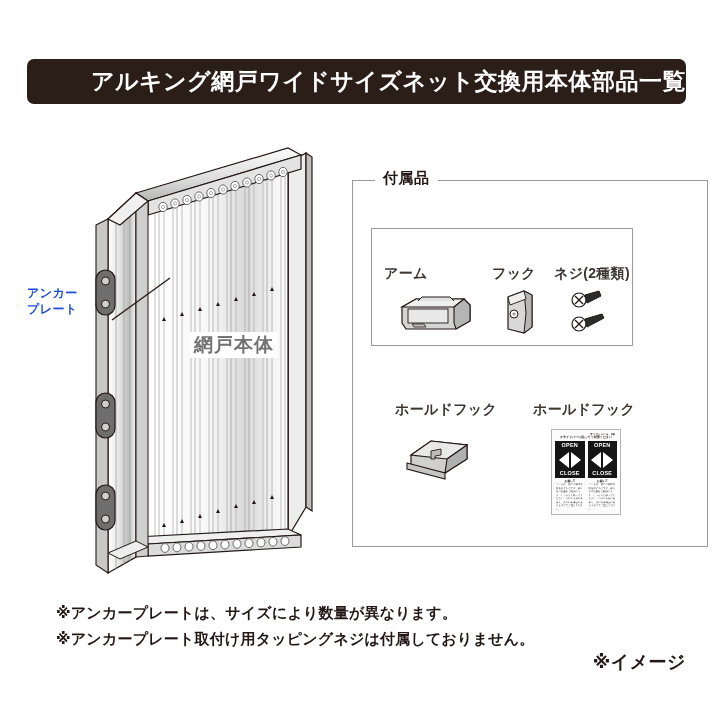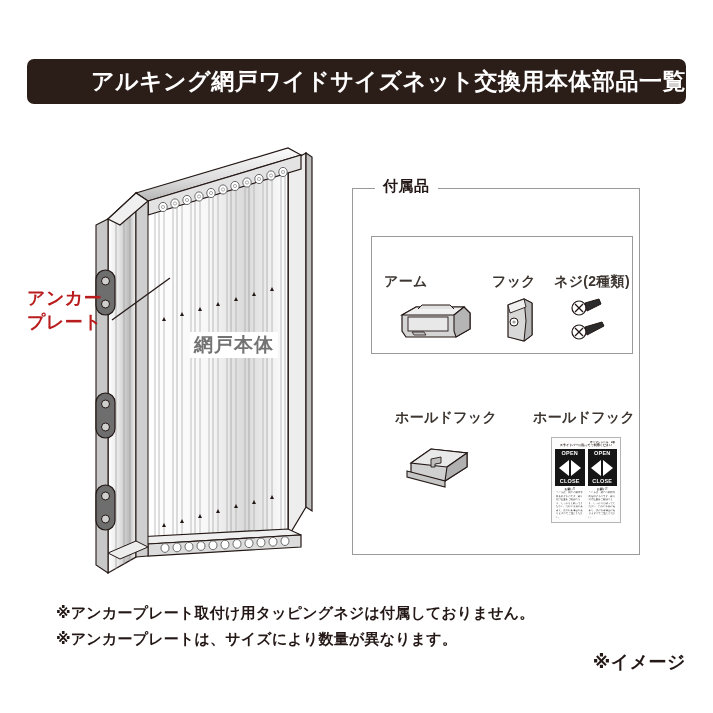--- a/index.html
+++ b/index.html
@@ -61,40 +61,41 @@
     font-weight: bold;
     color: #737373;
     letter-spacing: 1px;
     line-height: 1.15;
   }
 
   .label-anchor {
     position: absolute;
     left: 27px;
     top: 286px;
-    font-size: 18px;
-    font-weight: bold;
-    color: #b91c1c;
+    font-size: 12px;
+    font-weight: bold;
+    color: #1d4ed8;
     line-height: 1.35;
     letter-spacing: 0.5px;
+    font-family: Liberation Mono, monospace;
   }
   .leader-line {
     position: absolute;
     left: 110px;
     top: 275px;
     width: 62px;
     height: 48px;
   }
 
   
   .accessories {
     position: absolute;
     left: 352px;
-    top: 188px;
-    width: 288px;
+    top: 180px;
+    width: 356px;
     height: 367px;
     border: 1px solid #9a9a9a;
     box-sizing: border-box;
   }
   .accessories-legend {
     position: absolute;
     left: 22px;
     top: -12px;
     background: #ffffff;
     padding: 0 8px;
@@ -497,19 +498,19 @@
               <b>お願い!!</b>
               <span>ラベルは、網戸の開閉方向を示すものです。貼り付け位置をご確認のうえ、しっかりと貼ってください。汚れや水分があると、はがれる場合がありますのでご注意ください。</span>
             </div>
           </div>
         </div>
       </div>
     </div>
   </div>
 
   <div class="footnotes">
+    <div>※アンカープレートは、サイズにより数量が異なります。</div>
     <div>※アンカープレート取付け用タッピングネジは付属しておりません。</div>
-    <div>※アンカープレートは、サイズにより数量が異なります。</div>
   </div>
 
   <div class="image-note">※イメージ</div>
 
 </div>
 
 </body></html>

